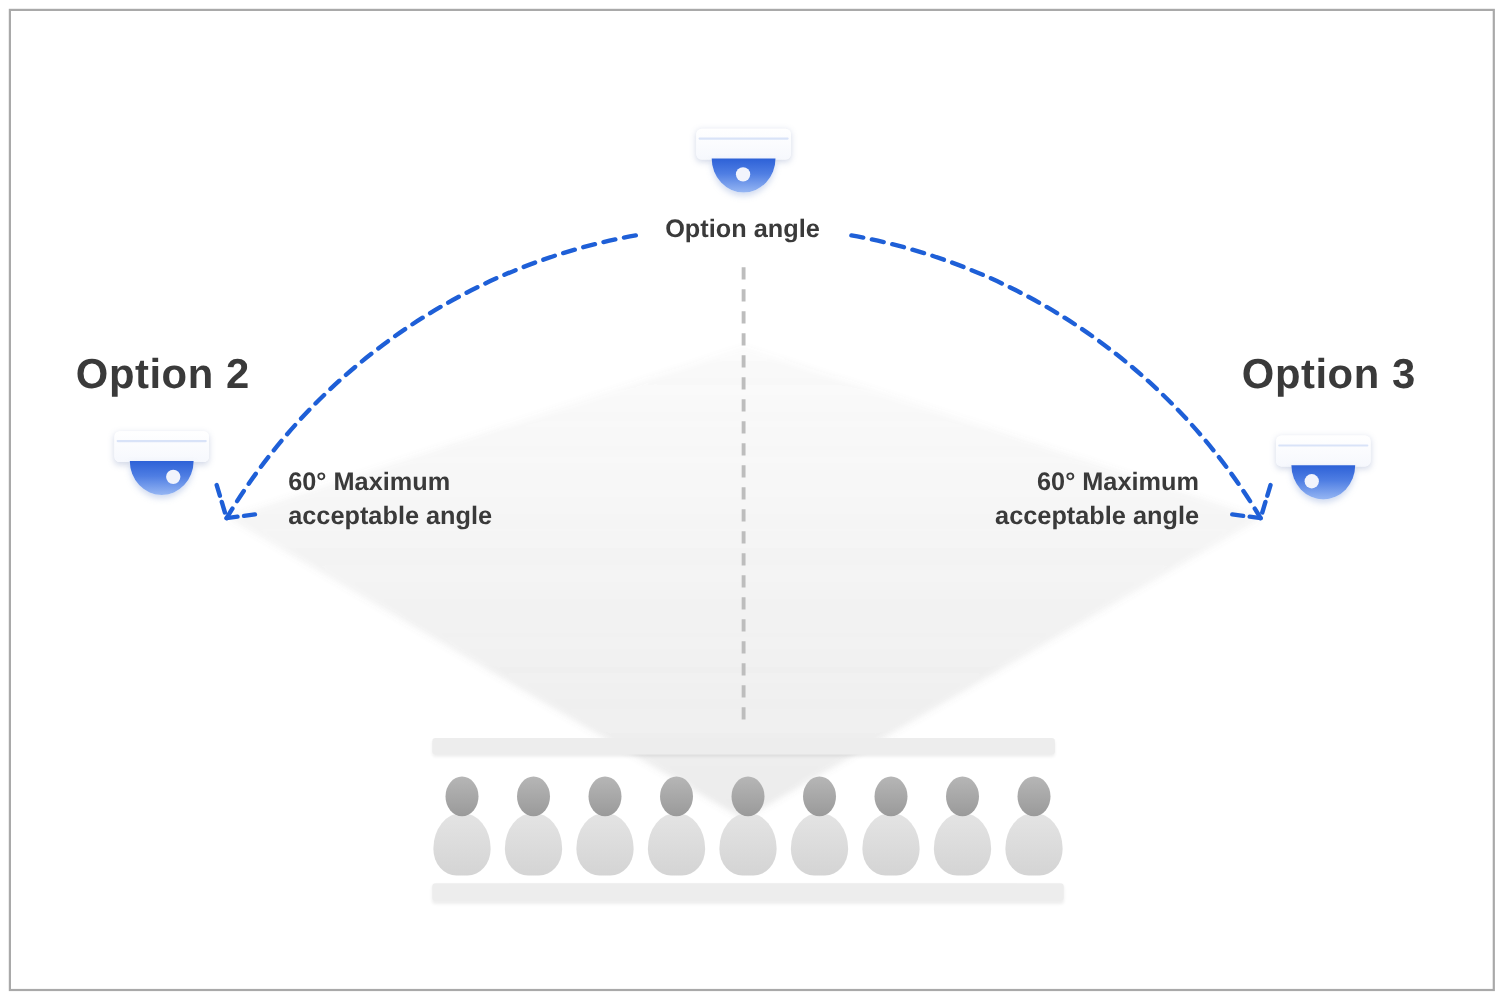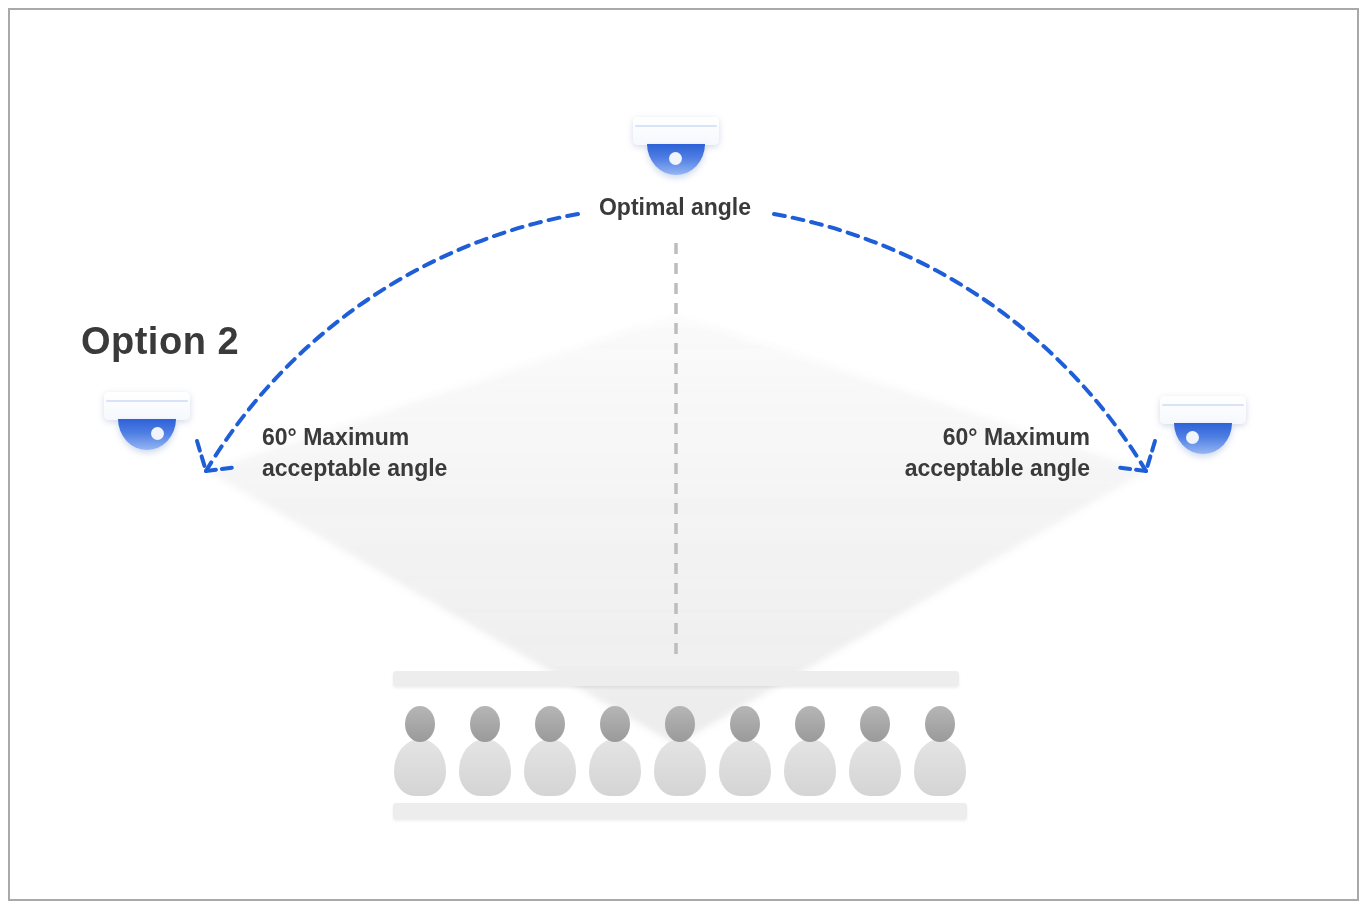--- a/index.html
+++ b/index.html
@@ -145,23 +145,24 @@
   </div>
   <div class="camera" style="left:1160px;top:396px;">
     <div class="mount">
         <div class="mount-line"></div>
       </div>
     <div class="dome">
         <div class="lens" style="left:12px;"></div>
       </div>
   </div>
 
-  <div class="option-label" style="left:160px;top:320px;">Option 2</div>
+  <div class="option-label" style="left:148px;top:320px;">Option 2</div>
+  <div class="option-label" style="left:1208px;top:320px;">Option 3</div>
 
-  <div class="sub-label centered" style="left:675px;top:192px;">Optimal angle</div>
+  <div class="sub-label centered" style="left:675px;top:192px;">Option angle</div>
 
   <div class="sub-label" style="left:262px;top:422px;">
     <div>60° Maximum</div>
     <div>acceptable angle</div>
   </div>
 
   <div class="sub-label right-align" style="right:277px;top:422px;">
     <div>60° Maximum</div>
     <div>acceptable angle</div>
   </div>

